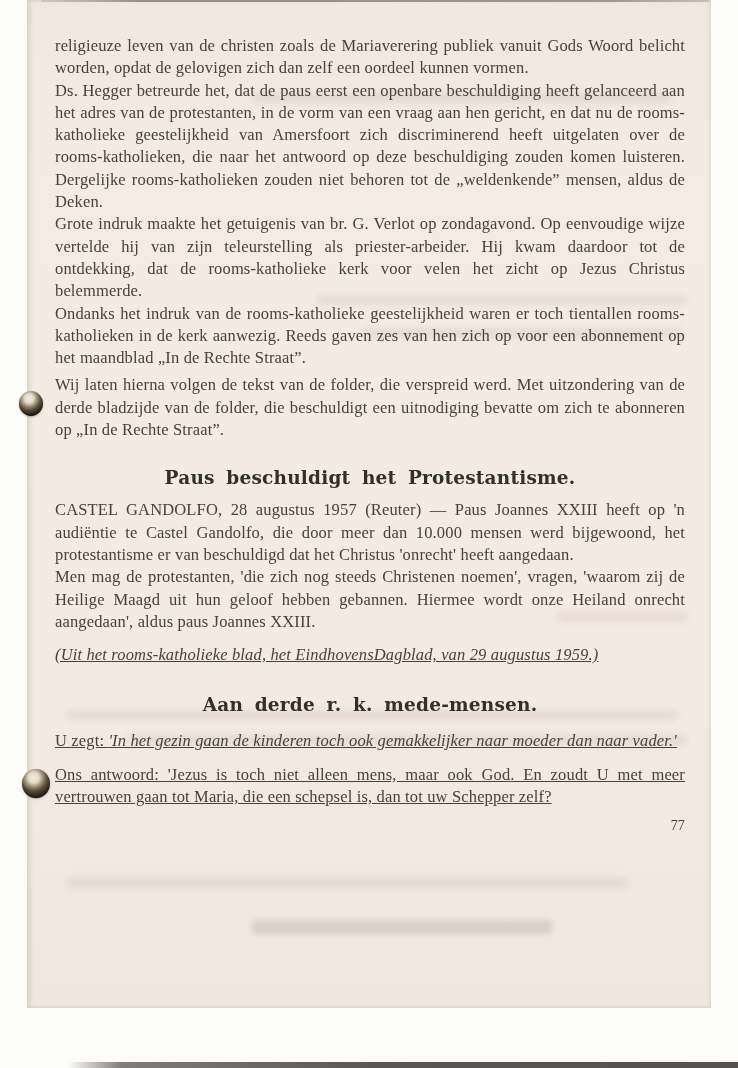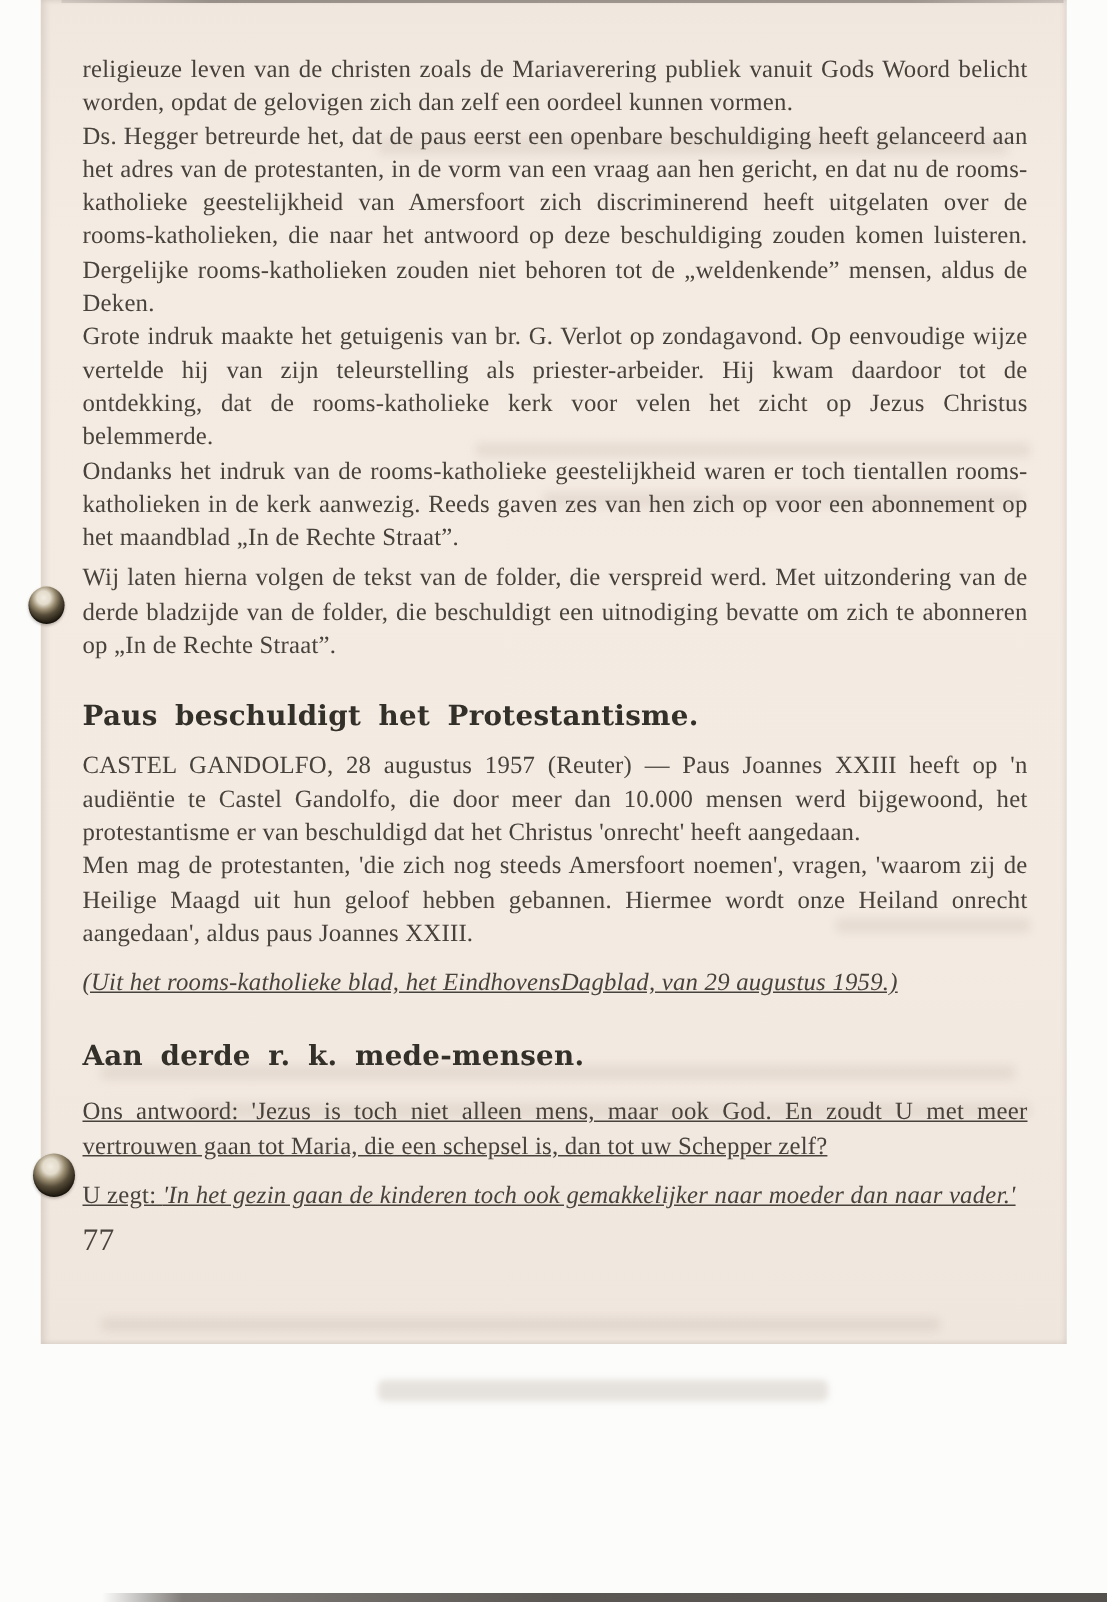--- a/index.html
+++ b/index.html
@@ -7,21 +7,21 @@
     width:738px;height:1068px;
     background:#fbfbfa;
     font-family:"Liberation Serif", serif;
   }
   .scan{
     position:relative;width:738px;height:1068px;
     background:#fcfcfb;overflow:hidden;
   }
   
   .paper{
-    position:absolute;left:27px;top:0;width:684px;height:896px;
+    position:absolute;left:27px;top:0;width:684px;height:1008px;
     background:linear-gradient(180deg,#f0e7df 0%,#f4ebe3 18%,#f3eae2 70%,#efe6de 100%);
     box-shadow:inset 3px 0 4px rgba(120,110,100,0.18), inset -2px 0 3px rgba(120,110,100,0.10);
   }
   
   .top-edge{
     position:absolute;top:0;left:14px;right:2px;height:2px;
     background:linear-gradient(90deg,rgba(90,84,78,0.15),rgba(88,82,76,0.55) 15%,rgba(88,82,76,0.5) 85%,rgba(88,82,76,0.2));
   }
   
   .bottom-band{
@@ -49,31 +49,32 @@
     color:#47423b;
     font-size:16.5px;line-height:22.3px;
     text-align:justify;
     letter-spacing:0.15px;
   }
   .text-block p{margin:0;}
   .gap-s{margin-top:5px !important;}
   .gap-m{margin-top:11px !important;text-decoration:underline;}
   .heading{
     margin:25px 0 9px 0;
-    text-align:left;
+    text-align:center;
     font-family:"DejaVu Serif", serif;
     font-weight:700;
     font-size:18.5px;line-height:24px;
     color:#33302a;
     word-spacing:5px;letter-spacing:0.2px;
   }
   .italic{font-style:italic;}
   .page-number{
     margin-top:7px;
-    font-size:21px;color:#4a453e;
+    text-align:right;
+    font-size:14px;color:#4a453e;
   }
 </style>
 </head>
 <body>
 
 <div class="scan">
   <div class="paper">
 
     <div class="ghost" style="left:225px;top:92px;width:420px;height:11px;"></div>
     <div class="ghost" style="left:290px;top:295px;width:370px;height:10px;"></div>
@@ -86,26 +87,26 @@
 
     <div class="text-block">
       <p>religieuze leven van de christen zoals de Mariaverering publiek vanuit Gods Woord belicht worden, opdat de gelovigen zich dan zelf een oordeel kunnen vormen.</p>
       <p>Ds. Hegger betreurde het, dat de paus eerst een openbare beschuldiging heeft gelanceerd aan het adres van de protestanten, in de vorm van een vraag aan hen gericht, en dat nu de rooms-katholieke geestelijkheid van Amersfoort zich discriminerend heeft uitgelaten over de rooms-katholieken, die naar het antwoord op deze beschuldiging zouden komen luisteren. Dergelijke rooms-katholieken zouden niet behoren tot de „weldenkende” mensen, aldus de Deken.</p>
       <p>Grote indruk maakte het getuigenis van br. G. Verlot op zondagavond. Op eenvoudige wijze vertelde hij van zijn teleurstelling als priester-arbeider. Hij kwam daardoor tot de ontdekking, dat de rooms-katholieke kerk voor velen het zicht op Jezus Christus belemmerde.</p>
       <p>Ondanks het indruk van de rooms-katholieke geestelijkheid waren er toch tientallen rooms-katholieken in de kerk aanwezig. Reeds gaven zes van hen zich op voor een abonnement op het maandblad „In de Rechte Straat”.</p>
       <p class="gap-s">Wij laten hierna volgen de tekst van de folder, die verspreid werd. Met uitzondering van de derde bladzijde van de folder, die beschuldigt een uitnodiging bevatte om zich te abonneren op „In de Rechte Straat”.</p>
 
       <h2 class="heading">Paus beschuldigt het Protestantisme.</h2>
       <p>CASTEL GANDOLFO, 28 augustus 1957 (Reuter) — Paus Joannes XXIII heeft op 'n audiëntie te Castel Gandolfo, die door meer dan 10.000 mensen werd bijgewoond, het protestantisme er van beschuldigd dat het Christus 'onrecht' heeft aangedaan.</p>
-      <p>Men mag de protestanten, 'die zich nog steeds Amersfoort noemen', vragen, 'waarom zij de Heilige Maagd uit hun geloof hebben gebannen. Hiermee wordt onze Heiland onrecht aangedaan', aldus paus Joannes XXIII.</p>
+      <p>Men mag de protestanten, 'die zich nog steeds Christenen noemen', vragen, 'waarom zij de Heilige Maagd uit hun geloof hebben gebannen. Hiermee wordt onze Heiland onrecht aangedaan', aldus paus Joannes XXIII.</p>
       <p class="italic gap-m">(Uit het rooms-katholieke blad, het EindhovensDagblad, van 29 augustus 1959.)</p>
 
       <h2 class="heading" style="margin-top:27px;margin-bottom:13px;">Aan derde r. k. mede-mensen.</h2>
+      <p class="gap-m"><span>U zegt: </span><span class="italic">'In het gezin gaan de kinderen toch ook gemakkelijker naar moeder dan naar vader.'</span></p>
       <p class="gap-m">Ons antwoord: 'Jezus is toch niet alleen mens, maar ook God. En zoudt U met meer vertrouwen gaan tot Maria, die een schepsel is, dan tot uw Schepper zelf?</p>
-      <p class="gap-m"><span>U zegt: </span><span class="italic">'In het gezin gaan de kinderen toch ook gemakkelijker naar moeder dan naar vader.'</span></p>
 
       <div class="page-number">77</div>
     </div>
 
     <div class="top-edge"></div>
   </div>
 
   <div class="grommet g1"></div>
   <div class="grommet g2"></div>
 

